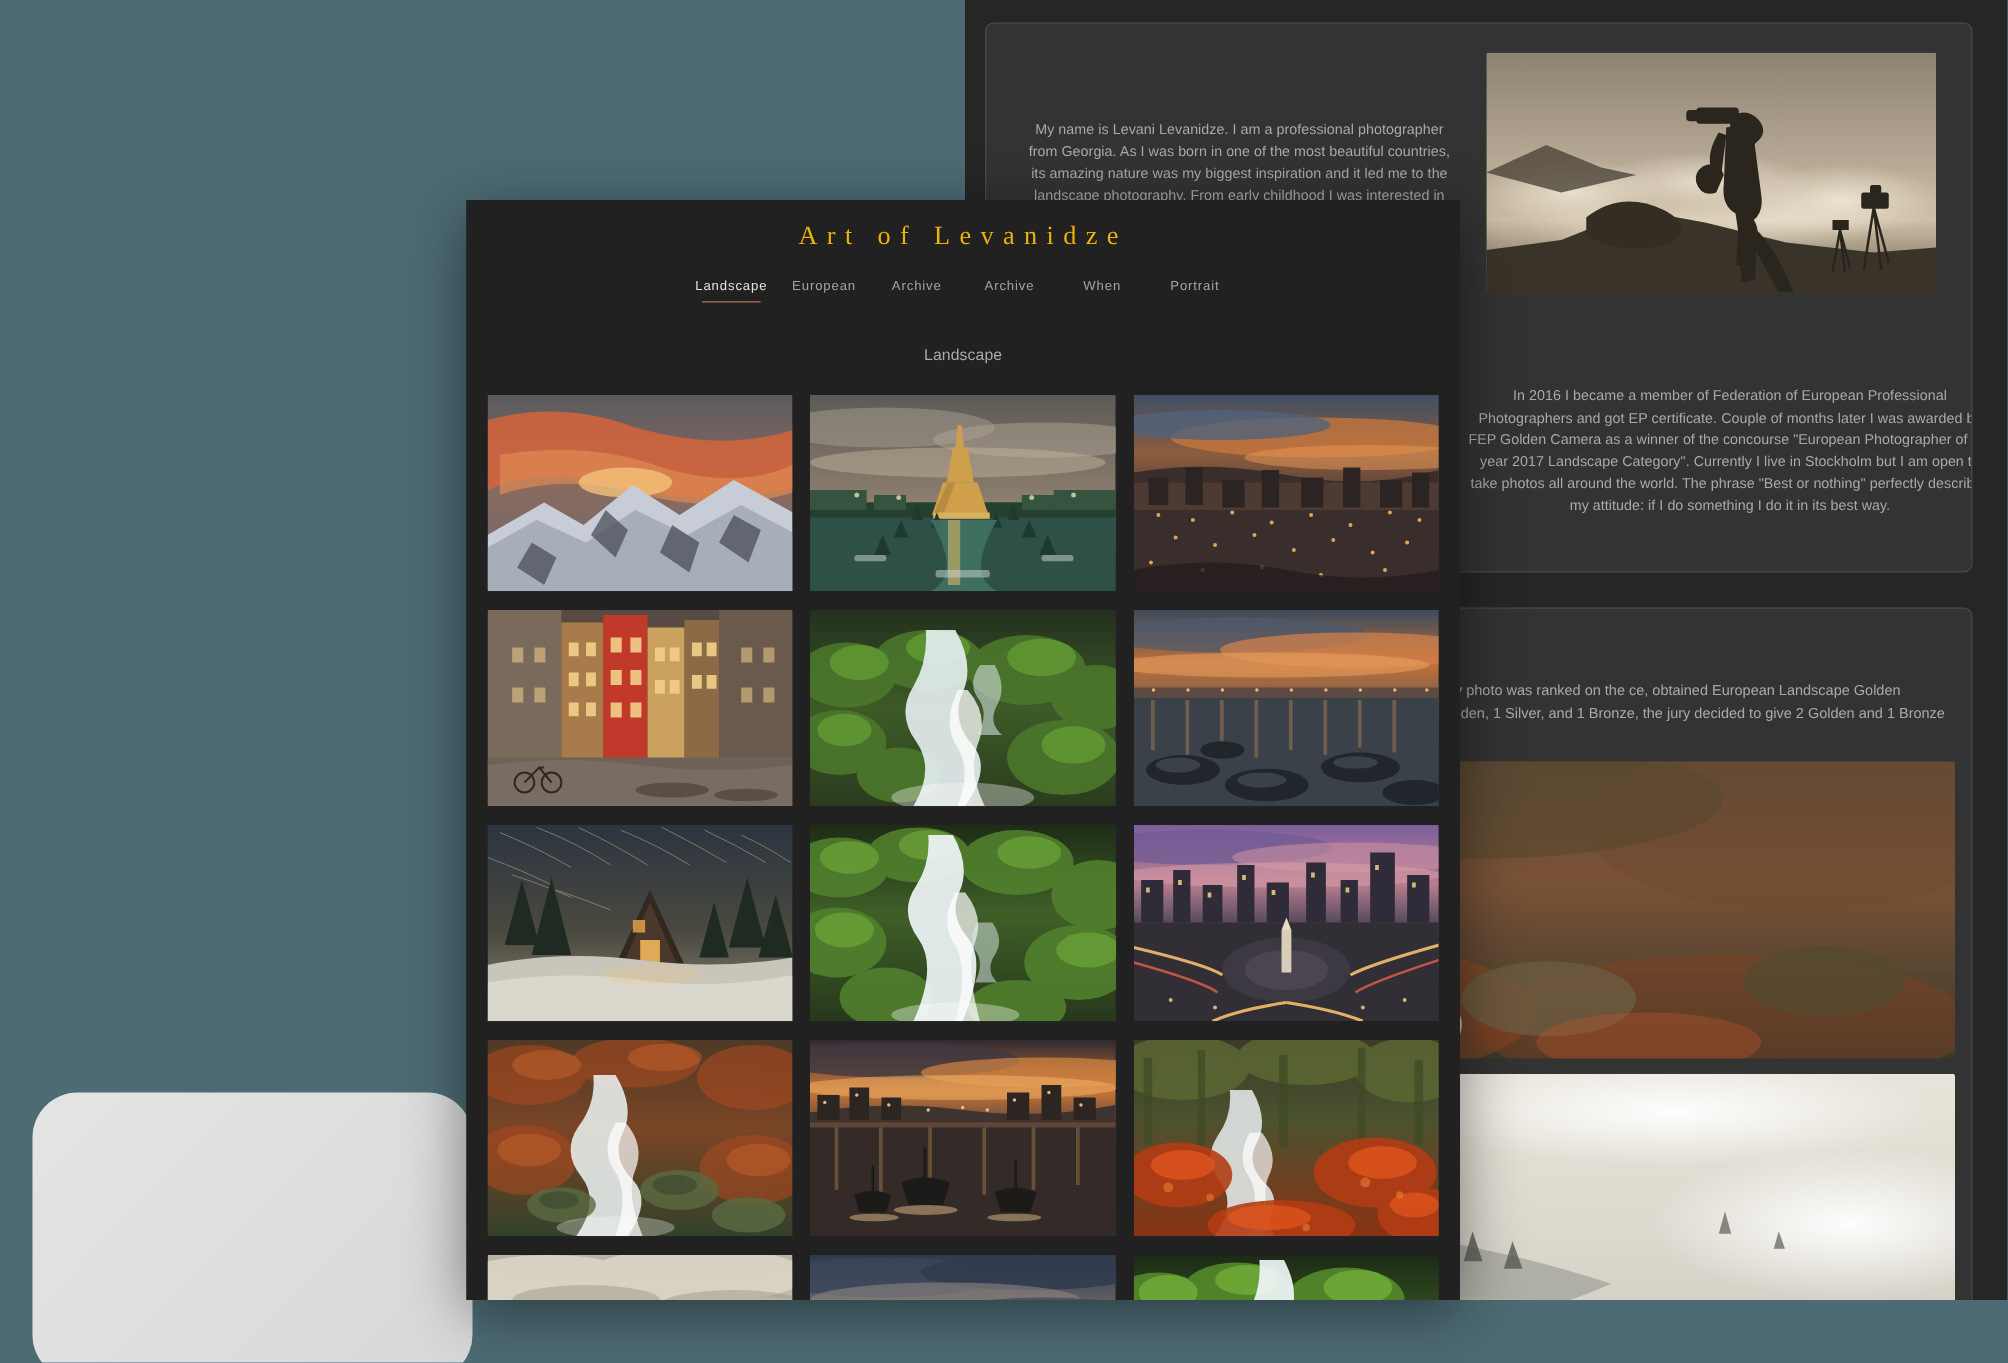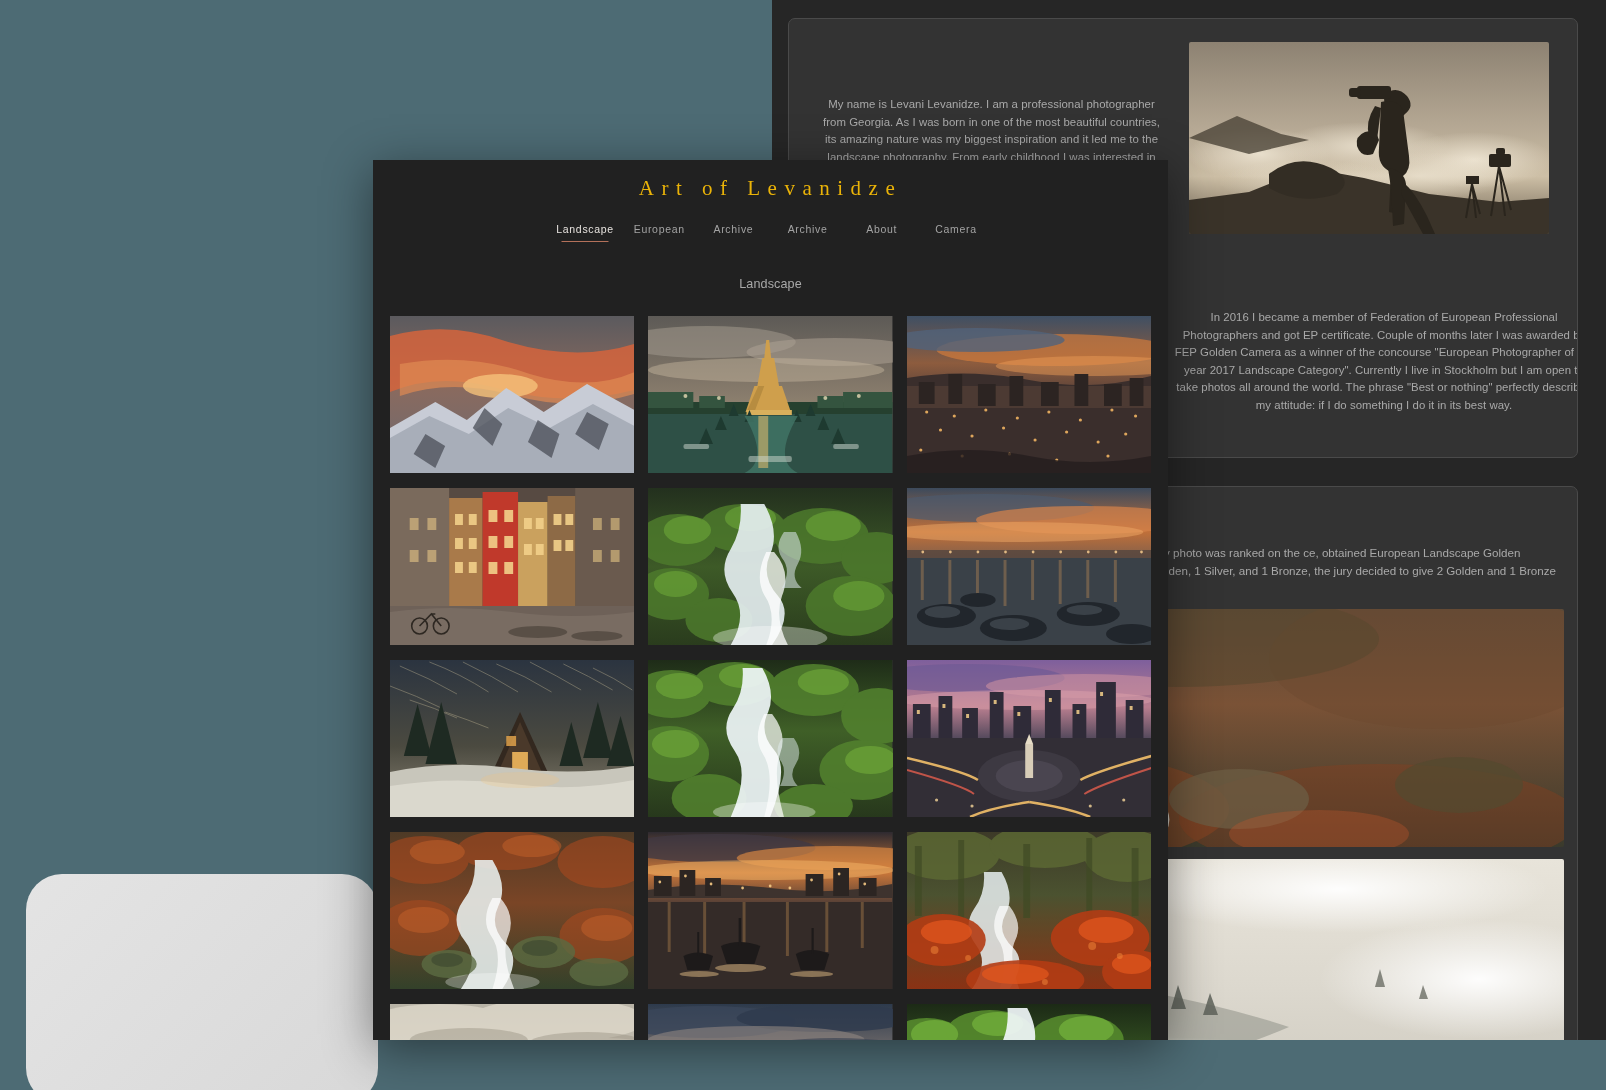--- a/index.html
+++ b/index.html
@@ -316,22 +316,22 @@
 
 <div class="main-window">
 
   <div class="site-title">Art of Levanidze</div>
 
   <nav class="nav">
     <div class="nav-item active">Landscape</div>
     <div class="nav-item">European</div>
     <div class="nav-item">Archive</div>
     <div class="nav-item">Archive</div>
-    <div class="nav-item">About</div>
-    <div class="nav-item">Camera</div>
+    <div class="nav-item">When</div>
+    <div class="nav-item">Portrait</div>
   </nav>
 
   <div class="page-heading">Landscape</div>
 
   <div class="gallery">
 
     <div class="tile">
       <svg viewBox="0 0 248 157" preserveAspectRatio="none">
         <defs>
             <linearGradient id="g1" x1="0" y1="0" x2="0" y2="1">

